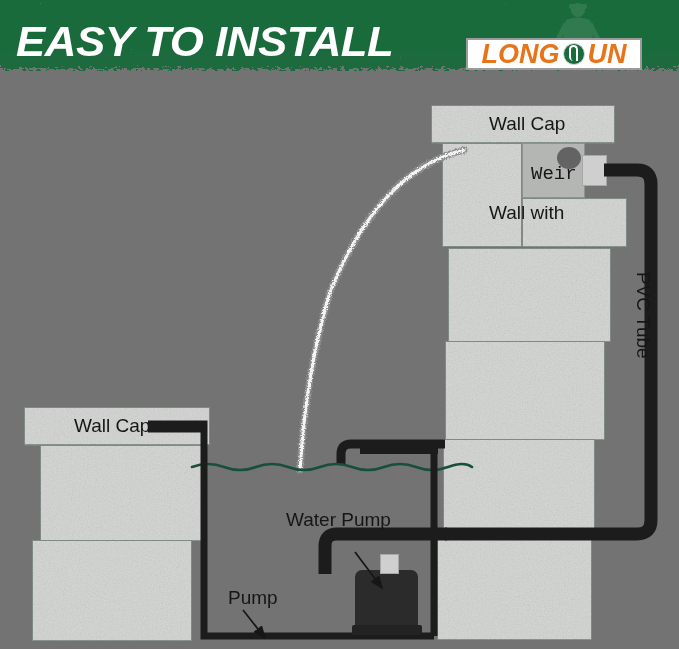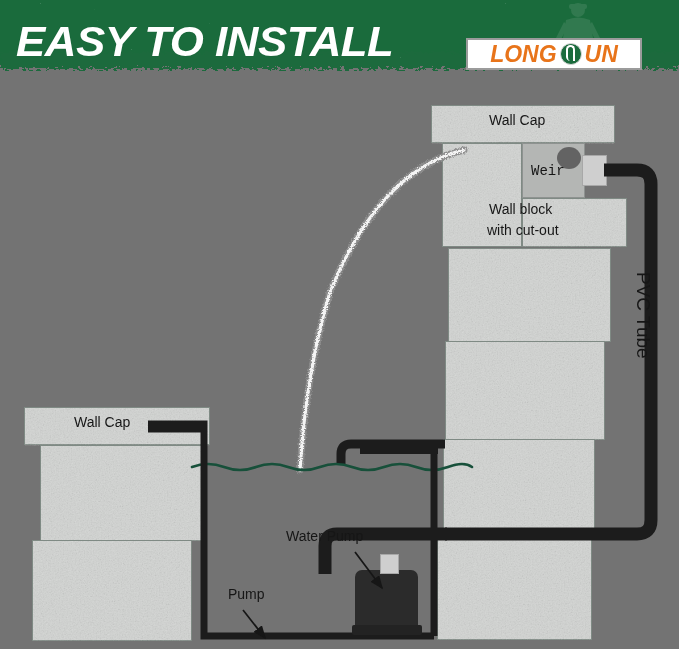--- a/index.html
+++ b/index.html
@@ -57,21 +57,21 @@
     width: 176px;
     height: 32px;
     background: #ffffff;
     border: 2px solid #9b9b9b;
     box-sizing: border-box;
     display: flex;
     align-items: center;
     justify-content: center;
   }
   .logo-word {
-    font-size: 23px;
+    font-size: 27px;
     font-weight: bold;
     font-style: italic;
     color: #e8741a;
     line-height: 1;
     letter-spacing: 0px;
   }
   #logo-mark {
     position: relative;
     width: 24px;
     height: 24px;
@@ -120,21 +120,21 @@
     background-color: #d2d4d2;
   }
   .block .tex {
     position: absolute;
     inset: 0;
     pointer-events: none;
   }
 
   .label {
     position: absolute;
-    font-size: 14px;
+    font-size: 19px;
     color: #161616;
     white-space: nowrap;
     line-height: 1.12;
   }
   .label.two-line { text-align: center; }
 
   #label-pvc {
     position: absolute;
     left: 634px;
     top: 180px;
@@ -245,22 +245,21 @@
     <div class="block" style="left:442px; top:51px; width:80px; height:104px;">
       <svg class="tex" viewBox="0 0 80 104" preserveAspectRatio="none">
           <rect width="80" height="104" fill="#e3e4e3" filter="url(#stonetex)"></rect>
         </svg>
     </div>
     <div class="block" style="left:522px; top:106px; width:105px; height:49px;">
       <svg class="tex" viewBox="0 0 105 49" preserveAspectRatio="none">
           <rect width="105" height="49" fill="#e3e4e3" filter="url(#stonetex)"></rect>
         </svg>
     </div>
-    <div class="label two-line" style="left:489px; top:110px;">Wall block</div>
-    <div class="label two-line" style="left:487px; top:131px;">with cut-out</div>
+    <div class="label two-line" style="left:489px; top:110px;">Wall with</div>
 
     <div class="block" style="left:448px; top:156px; width:163px; height:94px;">
       <svg class="tex" viewBox="0 0 163 94" preserveAspectRatio="none">
           <rect width="163" height="94" fill="#e3e4e3" filter="url(#stonetex)"></rect>
         </svg>
     </div>
     <div class="block" style="left:445px; top:249px; width:160px; height:99px;">
       <svg class="tex" viewBox="0 0 160 99" preserveAspectRatio="none">
           <rect width="160" height="99" fill="#e3e4e3" filter="url(#stonetex)"></rect>
         </svg>
@@ -326,21 +325,21 @@
 
       <path d="M148 335 H203" fill="none" stroke="#1c1c1c" stroke-width="11"></path>
     </svg>
 
     <div style="position:absolute; left:355px; top:478px; width:63px; height:58px;
                 background:#2b2b2b; border-radius:7px 7px 3px 3px;"></div>
     <div style="position:absolute; left:352px; top:533px; width:70px; height:10px;
                 background:#232323; border-radius:2px;"></div>
     <div class="gray-conn" style="left:380px; top:462px; width:19px; height:20px;"></div>
 
-    <div class="label" style="left:286px; top:437px;">Water Pump</div>
+    <div class="label" style="left:286px; top:417px;">Water Pump</div>
 
     <div class="label" style="left:228px; top:495px;">Pump</div>
 
     <svg class="svg-layer" viewBox="0 0 679 557">
       <defs>
         <marker id="arrow" markerWidth="9" markerHeight="9" refX="7" refY="3.2" orient="auto" markerUnits="strokeWidth">
           <path d="M0,0 L8,3.2 L0,6.4 z" fill="#161616"></path>
         </marker>
       </defs>
 

